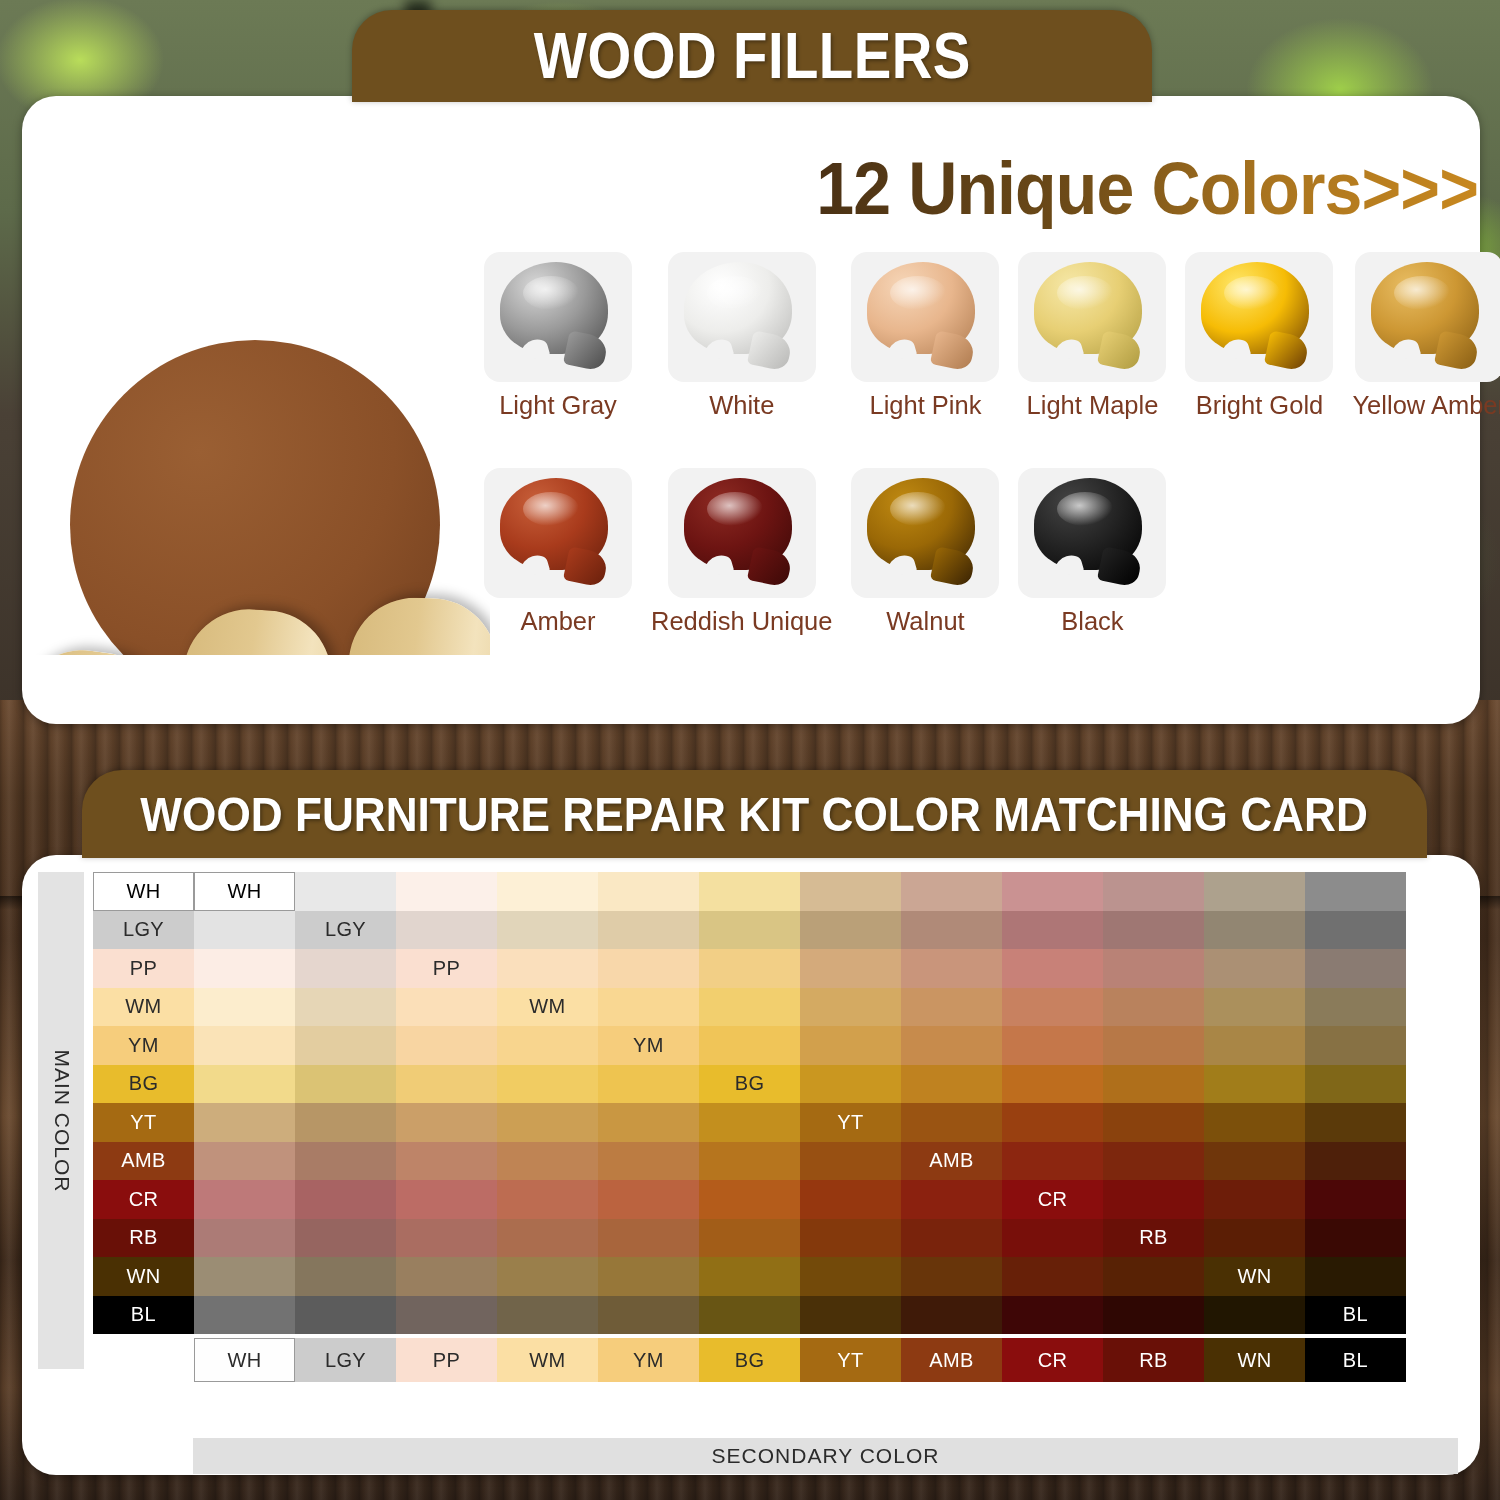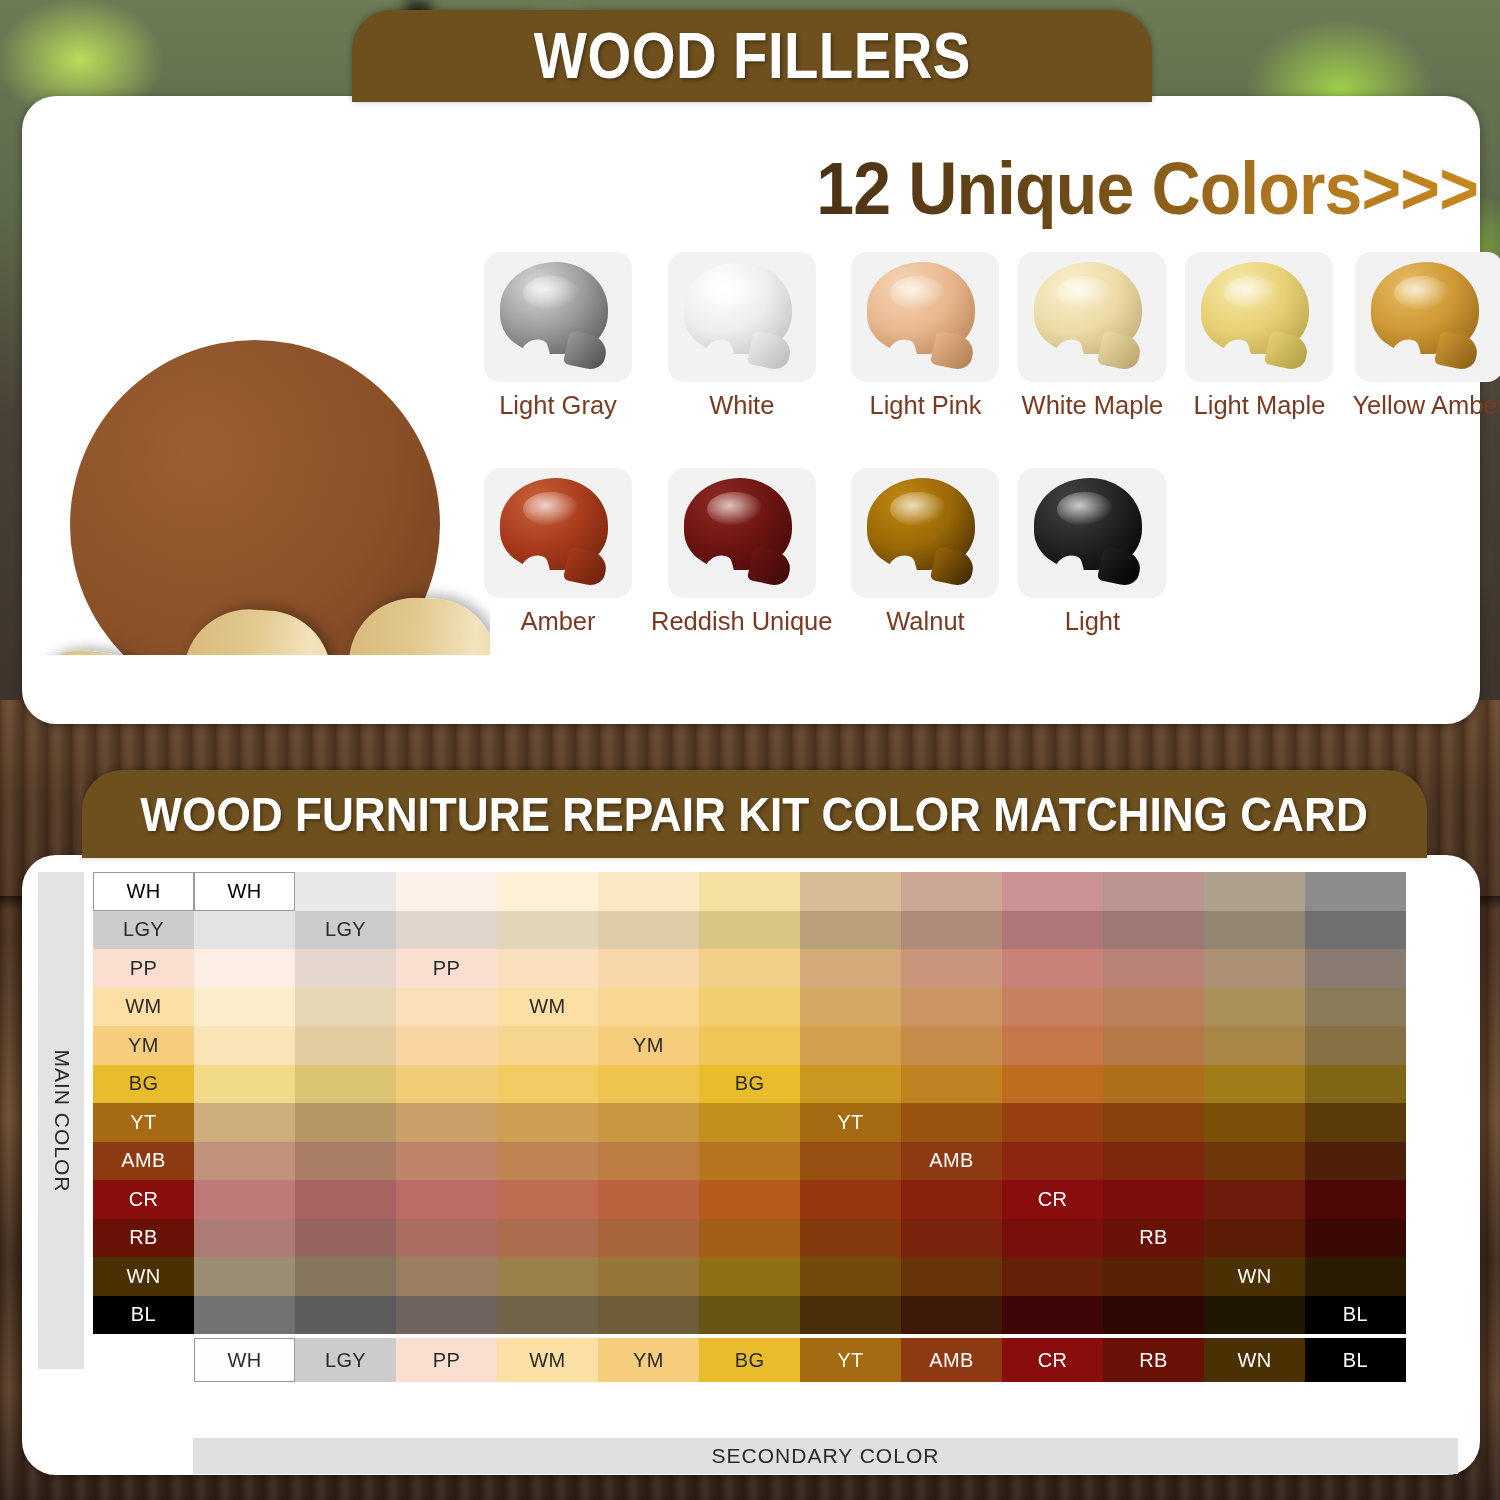--- a/index.html
+++ b/index.html
@@ -232,42 +232,42 @@
             <div class="tail" style="background:linear-gradient(120deg,#e8b68d,#b07c50);"></div>
             <div class="notch"></div>
             <div class="shine"></div>
           </div>
         </div>
         <div class="cap">Light Pink</div>
       </div>
       <div class="sw">
         <div class="tile">
           <div class="blob">
-            <div class="mass" style="background:radial-gradient(ellipse at 34% 26%, #faf0cd 0%, #ecdba6 48%, #b8a268 100%);"></div>
-            <div class="tail" style="background:linear-gradient(120deg,#ecdba6,#b8a268);"></div>
-            <div class="notch"></div>
-            <div class="shine"></div>
-          </div>
-        </div>
-        <div class="cap">White Maple</div>
-      </div>
-      <div class="sw">
-        <div class="tile">
-          <div class="blob">
             <div class="mass" style="background:radial-gradient(ellipse at 34% 26%, #f6e8a8 0%, #e7cf74 48%, #b09c41 100%);"></div>
             <div class="tail" style="background:linear-gradient(120deg,#e7cf74,#b09c41);"></div>
             <div class="notch"></div>
             <div class="shine"></div>
           </div>
         </div>
         <div class="cap">Light Maple</div>
       </div>
       <div class="sw">
         <div class="tile">
           <div class="blob">
+            <div class="mass" style="background:radial-gradient(ellipse at 34% 26%, #ffe76a 0%, #f6bc05 48%, #6e3f05 100%);"></div>
+            <div class="tail" style="background:linear-gradient(120deg,#f6bc05,#6e3f05);"></div>
+            <div class="notch"></div>
+            <div class="shine"></div>
+          </div>
+        </div>
+        <div class="cap">Bright Gold</div>
+      </div>
+      <div class="sw">
+        <div class="tile">
+          <div class="blob">
             <div class="mass" style="background:radial-gradient(ellipse at 34% 26%, #e8bd63 0%, #cd9733 48%, #8a5f14 100%);"></div>
             <div class="tail" style="background:linear-gradient(120deg,#cd9733,#8a5f14);"></div>
             <div class="notch"></div>
             <div class="shine"></div>
           </div>
         </div>
         <div class="cap">Yellow Amber</div>
       </div>
       <div class="sw">
         <div class="tile">
@@ -304,21 +304,21 @@
       </div>
       <div class="sw">
         <div class="tile">
           <div class="blob">
             <div class="mass" style="background:radial-gradient(ellipse at 34% 26%, #444444 0%, #232323 48%, #000000 100%);"></div>
             <div class="tail" style="background:linear-gradient(120deg,#232323,#000000);"></div>
             <div class="notch"></div>
             <div class="shine"></div>
           </div>
         </div>
-        <div class="cap">Light</div>
+        <div class="cap">Black</div>
       </div>
     </div>
 
   <div class="card" id="card-bottom"></div>
 
   <div class="banner" id="banner-card">
     <span>WOOD FURNITURE REPAIR KIT COLOR MATCHING CARD</span>
   </div>
 
   <div id="matrix">

